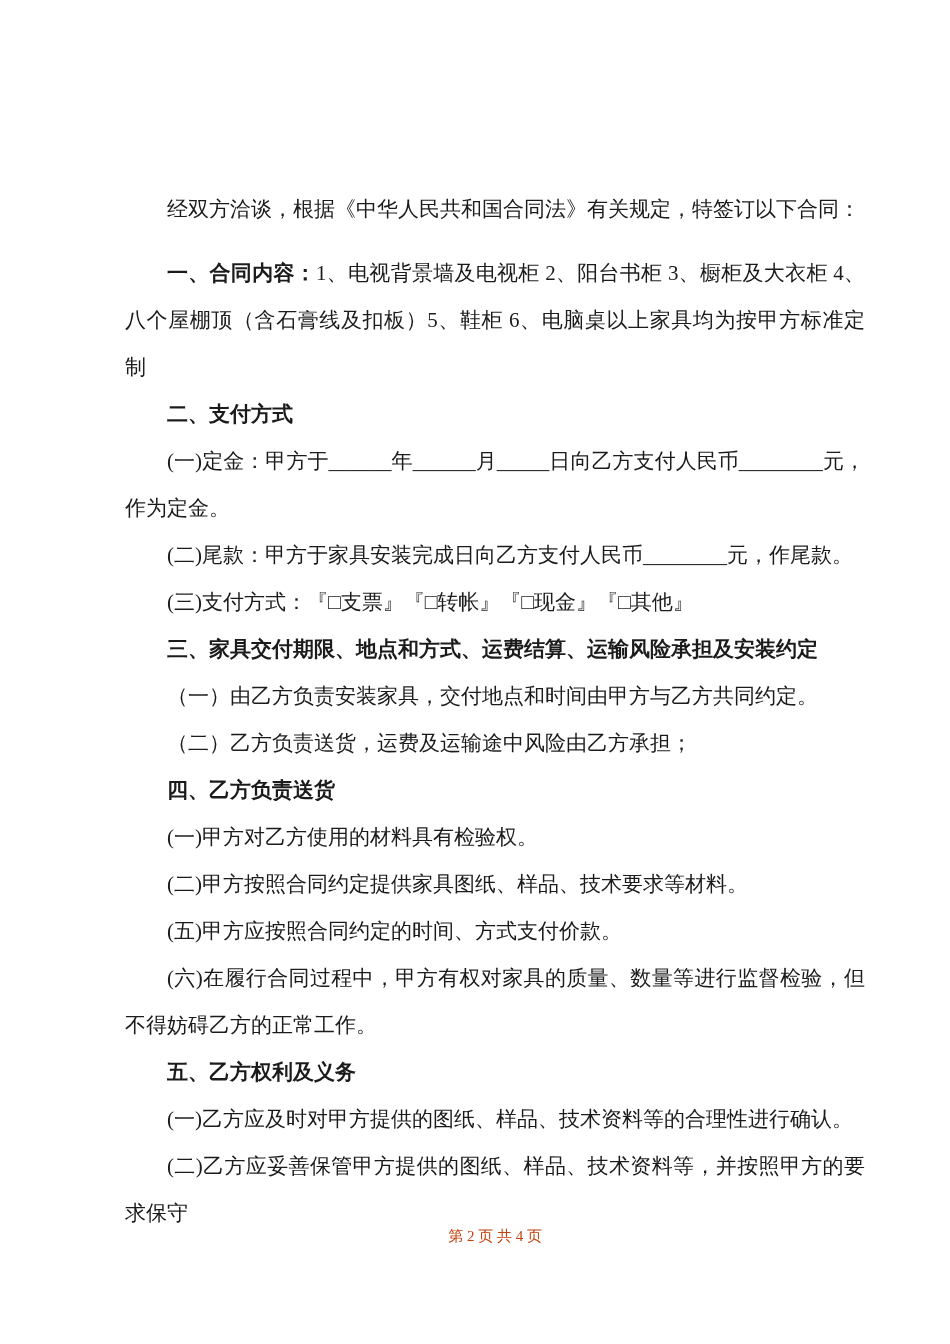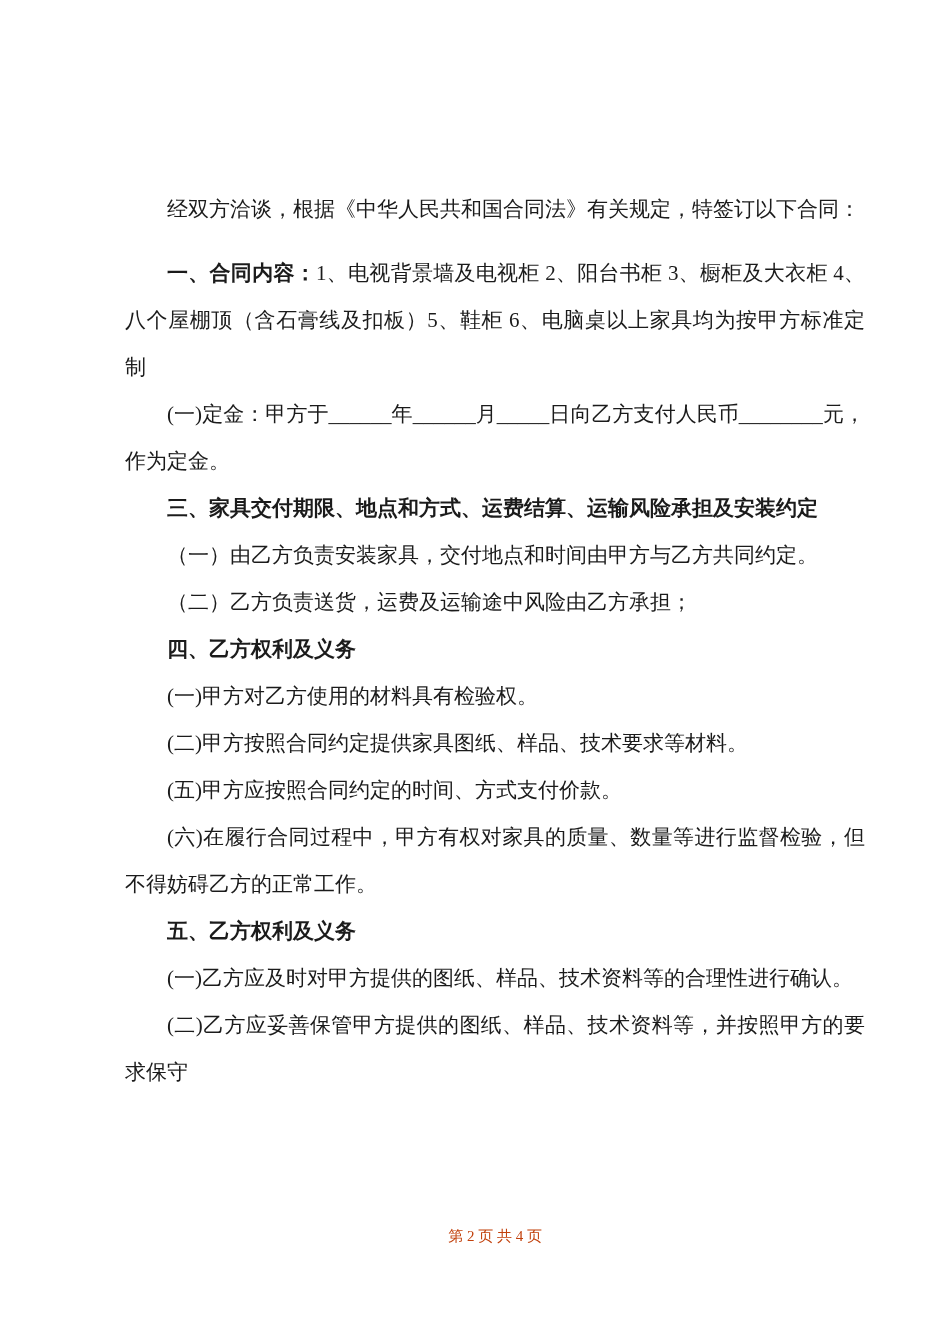--- a/index.html
+++ b/index.html
@@ -52,32 +52,35 @@
 <body>
 
 <div class="page">
 
   <div class="content">
 
     <p class="intro">经双方洽谈，根据《中华人民共和国合同法》有关规定，特签订以下合同：</p>
 
     <p><span class="heading">一、合同内容：</span><span>1、电视背景墙及电视柜 2、阳台书柜 3、橱柜及大衣柜 4、八个屋棚顶（含石膏线及扣板）5、鞋柜 6、电脑桌以上家具均为按甲方标准定制</span></p>
 
+    <p class="heading">二、支付方式</p>
 
     <p>(一)定金：甲方于______年______月_____日向乙方支付人民币________元，作为定金。</p>
 
+    <p>(二)尾款：甲方于家具安装完成日向乙方支付人民币________元，作尾款。</p>
 
+    <p>(三)支付方式：『□支票』『□转帐』『□现金』『□其他』</p>
 
     <p class="heading">三、家具交付期限、地点和方式、运费结算、运输风险承担及安装约定</p>
 
     <p>（一）由乙方负责安装家具，交付地点和时间由甲方与乙方共同约定。</p>
 
     <p>（二）乙方负责送货，运费及运输途中风险由乙方承担；</p>
 
-    <p class="heading">四、乙方权利及义务</p>
+    <p class="heading">四、乙方负责送货</p>
 
     <p>(一)甲方对乙方使用的材料具有检验权。</p>
 
     <p>(二)甲方按照合同约定提供家具图纸、样品、技术要求等材料。</p>
 
 
 
     <p>(五)甲方应按照合同约定的时间、方式支付价款。</p>
 
     <p>(六)在履行合同过程中，甲方有权对家具的质量、数量等进行监督检验，但不得妨碍乙方的正常工作。</p>

